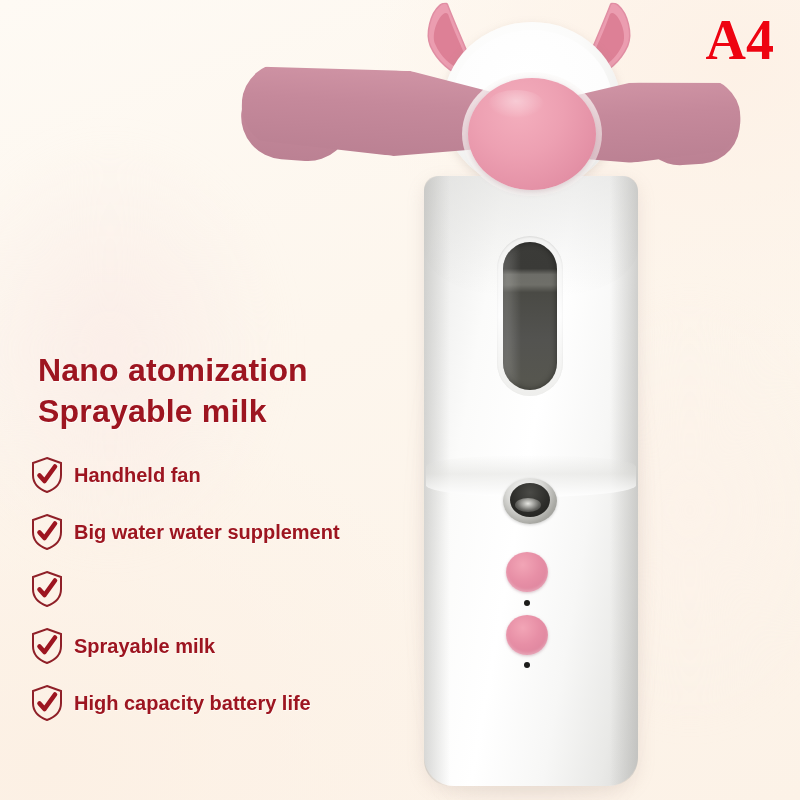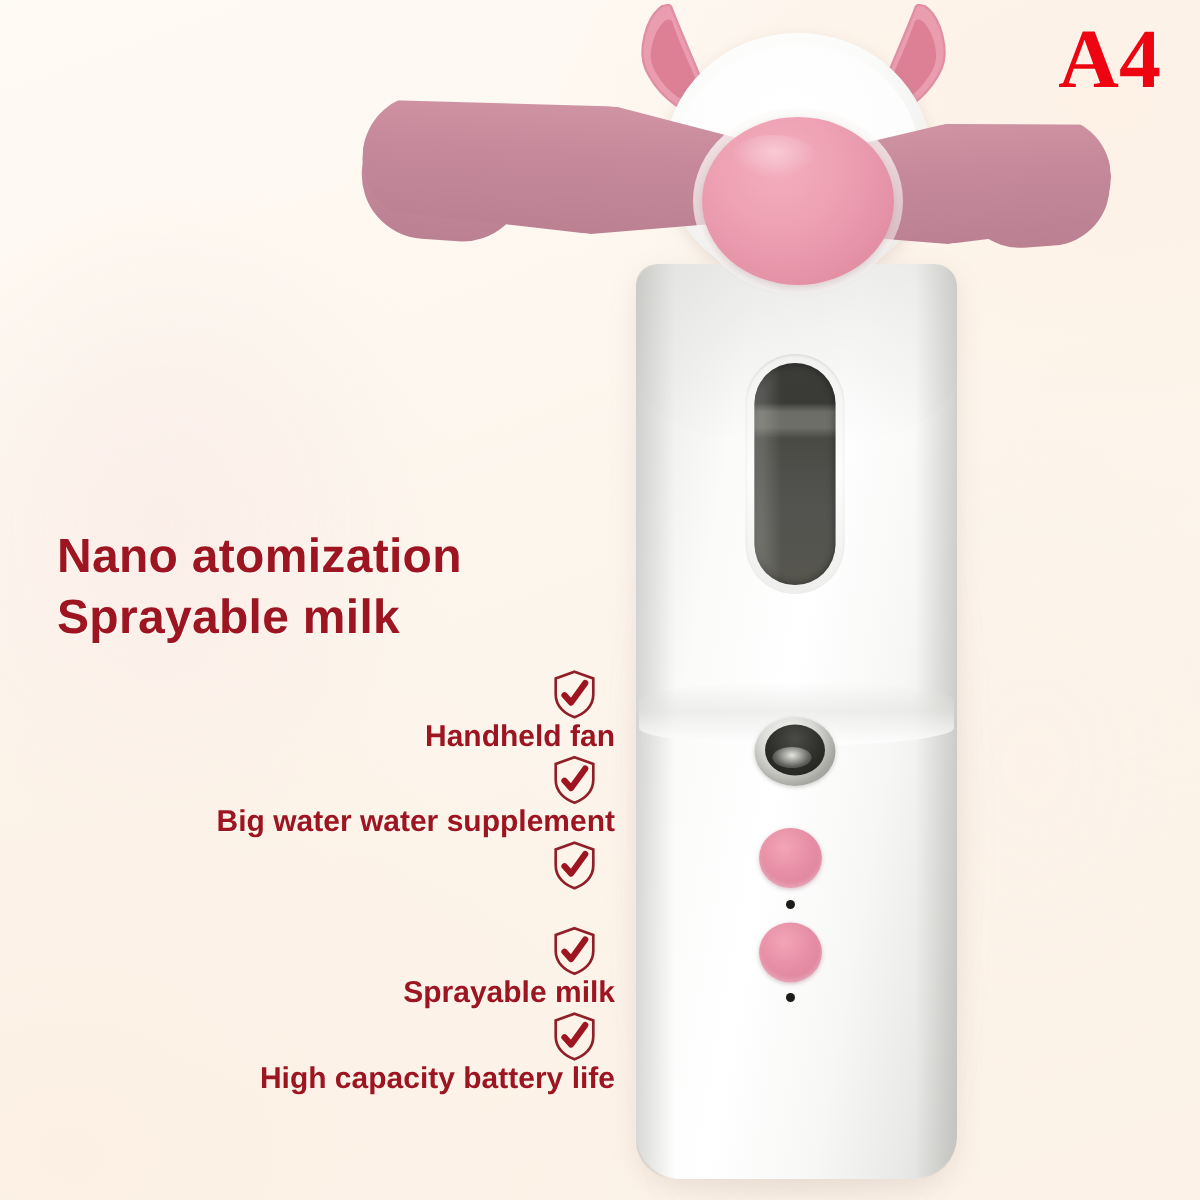--- a/index.html
+++ b/index.html
@@ -71,23 +71,22 @@
 
   
   .feature-list {
     position: absolute;
     left: 30px;
     top: 446px;
     width: 380px;
   }
   .feature-row {
     display: flex;
-    align-items: flex-end;
+    align-items: center;
     height: 57px;
-    flex-direction: column;
   }
   .shield-icon {
     width: 34px;
     height: 38px;
     flex: 0 0 34px;
     margin-right: 10px;
     display: block;
   }
   .feature-label {
     color: #9d1520;

